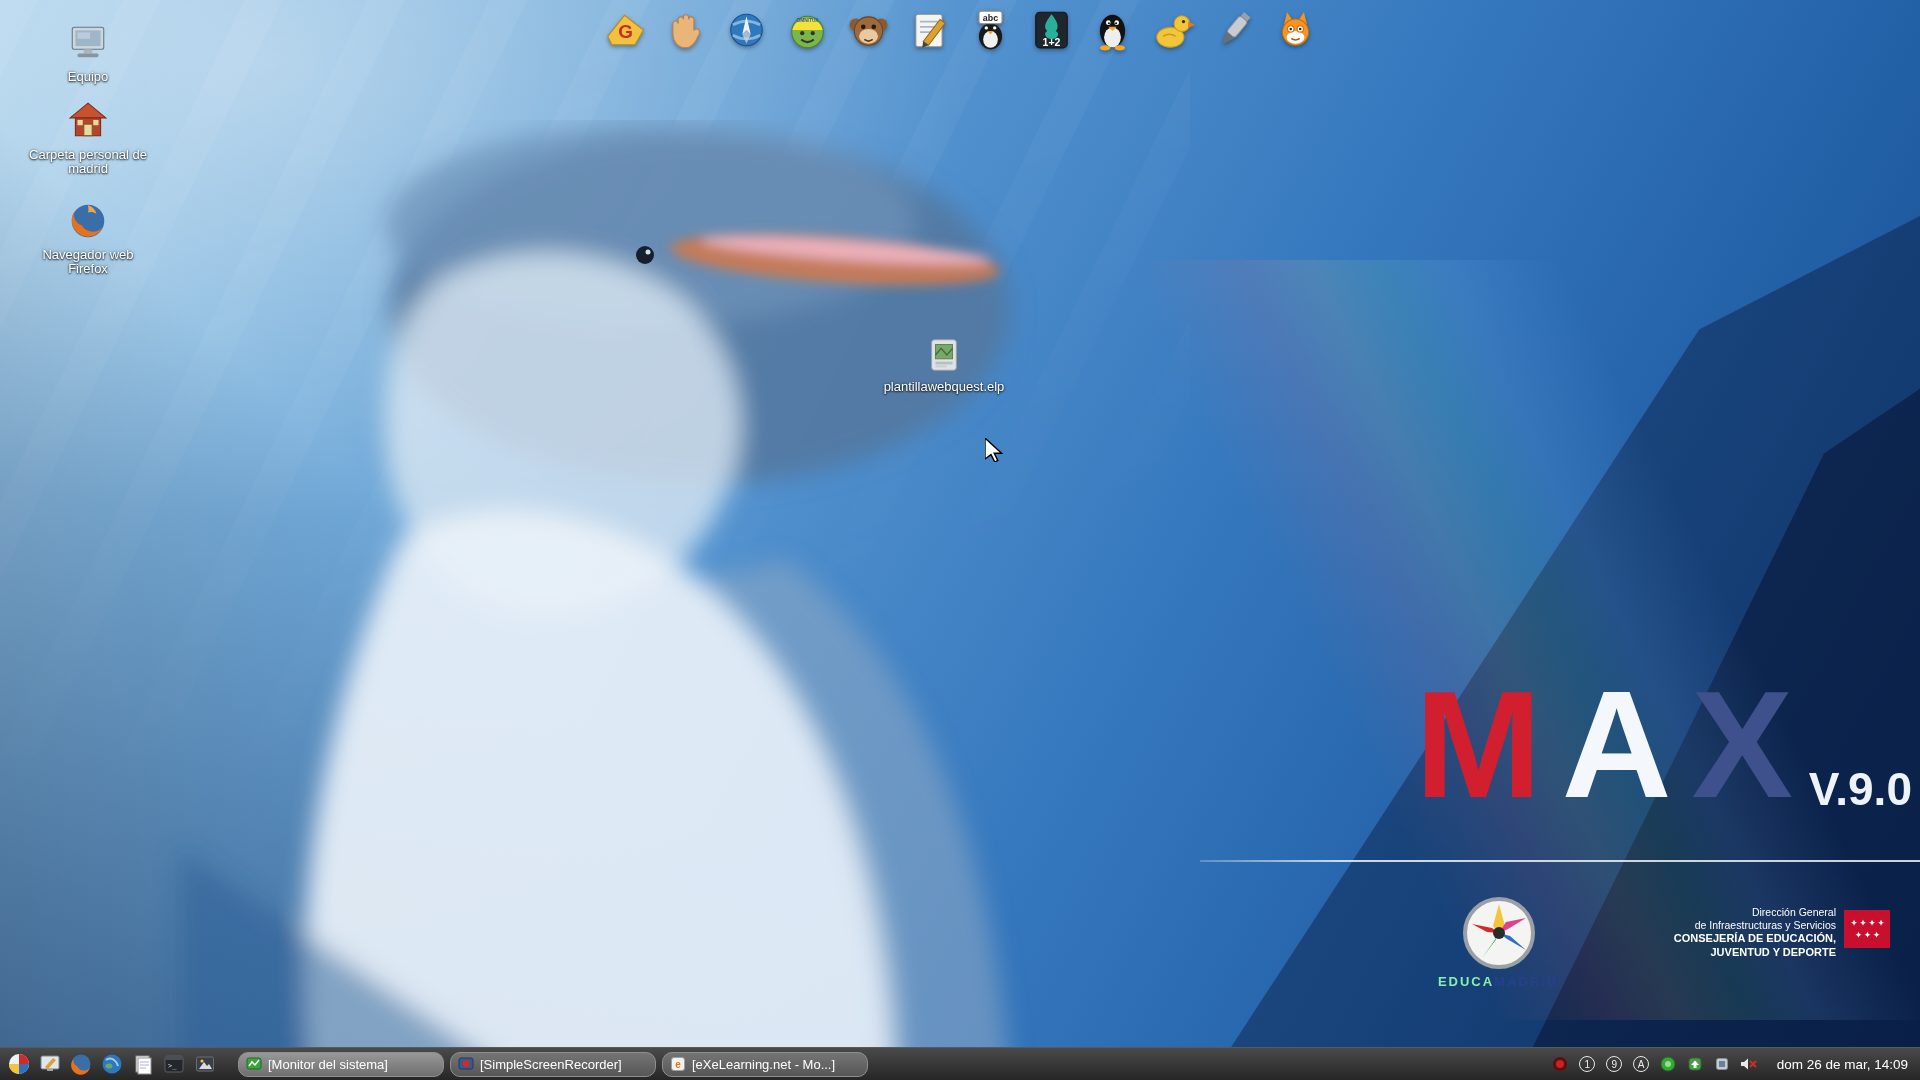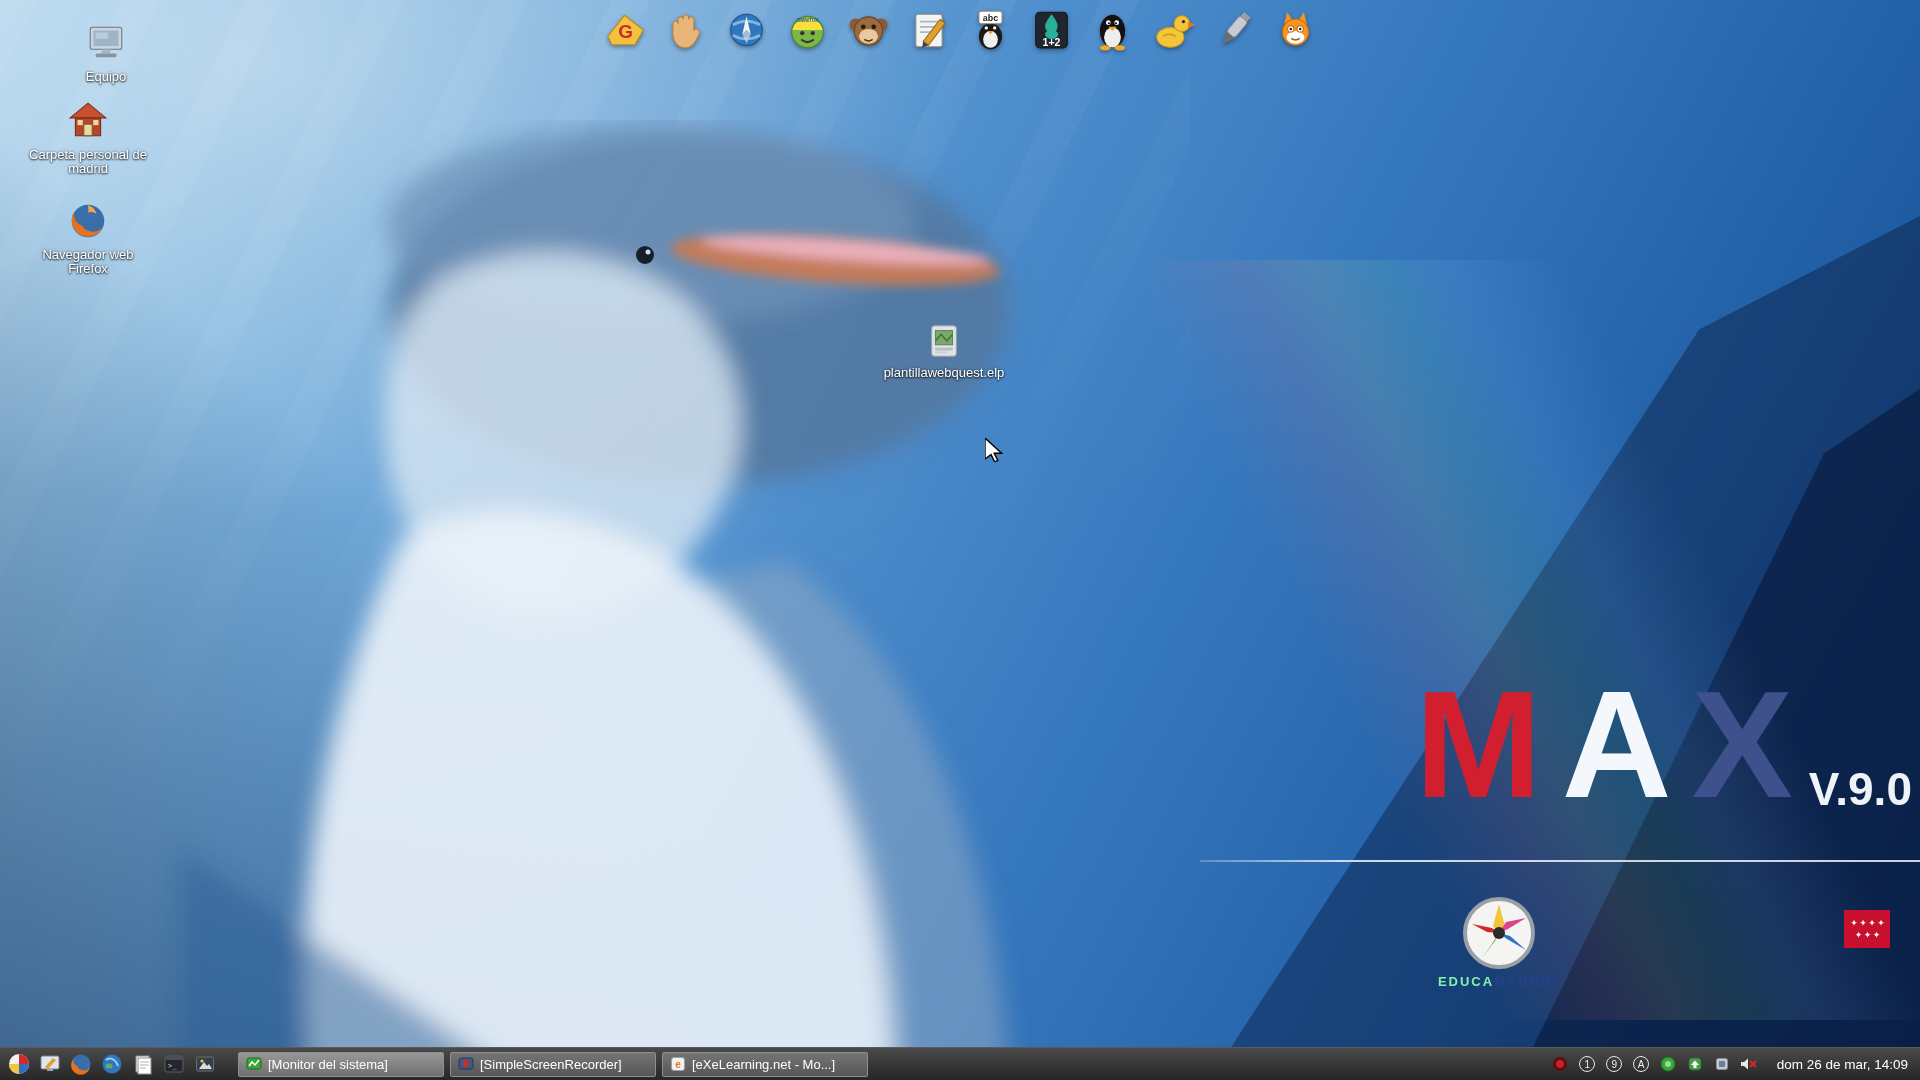--- a/index.html
+++ b/index.html
@@ -41,42 +41,42 @@
   .org-block .b { font-weight:bold; font-size:11px; }
   .madrid-flag { position:absolute; left:1844px; top:910px; }
   .region-title { position:absolute; left:1580px; top:950px; width:310px; text-align:right;
     color:#fff; font-size:25px; font-weight:bold; }
 
   
   .dicon { position:absolute; width:122px; text-align:center; cursor:default; }
   .dicon .ic { width:42px; height:42px; margin:0 auto; }
   .dicon .lbl { margin-top:2px; color:#fff; font-size:13px; line-height:1.1;
     text-shadow:0 1px 2px rgba(0,0,0,.85), 0 0 3px rgba(0,0,0,.6); }
-  .di-equipo { left:45px; top:22px; }
+  .di-equipo { left:27px; top:22px; }
   .di-home   { left:27px; top:100px; }
   .di-ffox   { left:27px; top:200px; }
-  .di-file   { left:883px; top:322px; }
+  .di-file   { left:883px; top:336px; }
 
   
   .dock { position:absolute; top:8px; left:50%; transform:translateX(-50%);
     display:flex; gap:17px; align-items:center; }
   .dock .dk { width:44px; height:44px; display:flex; align-items:center; justify-content:center;
     filter:drop-shadow(0 2px 2px rgba(0,0,0,.35));text-align:center; }
 
   
   .cursor { position:absolute; left:985px; top:438px; pointer-events:none; }
 
   
   .taskbar { position:absolute; left:0; bottom:0; width:1920px; height:33px;
     background:linear-gradient(#4a4a4a,#262626); border-top:1px solid #5a5a5a;
     display:flex; align-items:center; padding:0 6px; gap:6px; }
   .tb-left { display:flex; align-items:center; gap:6px; width:226px; }
   .tb-left .li { width:25px; height:25px; display:flex; align-items:center; justify-content:center; border-radius:3px; }
   .win-btn { width:206px; height:25px; display:flex; align-items:center; gap:6px; padding:0 7px;
-    border:1px solid #8f8f8f; border-radius:2px; background:linear-gradient(#757575,#565656);
+    border:1px solid #8f8f8f; border-radius:10px; background:linear-gradient(#757575,#565656);
     color:#fff; font-size:13px; white-space:nowrap; overflow:hidden; }
   .win-btn.active { background:linear-gradient(#989898,#6f6f6f); }
   .win-btn .wt { overflow:hidden; text-overflow:clip; }
   .tb-spacer { flex:1; }
   .tray { display:flex; align-items:center; gap:8px; }
   .tray .ti { width:19px; height:19px; display:flex; align-items:center; justify-content:center;
     color:#f0f0f0; font-size:11px; }
   .ti-circle { width:16px; height:16px; border:1.5px solid #e8e8e8; border-radius:50%;
     display:flex; align-items:center; justify-content:center; font-size:10px; color:#f0f0f0; }
   .clock { color:#fff; font-size:13.5px; margin:0 6px 0 10px; white-space:nowrap; }
@@ -137,20 +137,26 @@
     <polygon points="64,22 46,33 37,37 44,26" fill="#e0418c"></polygon>
     <polygon points="64,54 45,43 37,37 48,40" fill="#2f6fc1"></polygon>
     <polygon points="20,62 33,45 37,37 30,48" fill="#49a64a"></polygon>
     <polygon points="10,28 30,32 37,37 25,36" fill="#d12a2a"></polygon>
     <circle cx="37" cy="37" r="6" fill="#2b2b2b"></circle>
   </svg>
   <div class="educa-word">
     <span class="e1">EDUCA</span><span class="e2">MADRID</span>
   </div>
 
+  <div class="org-block">
+    <div>Dirección General</div>
+    <div>de Infraestructuras y Servicios</div>
+    <div class="b">CONSEJERÍA DE EDUCACIÓN,</div>
+    <div class="b">JUVENTUD Y DEPORTE</div>
+  </div>
 
   <svg class="madrid-flag" width="46" height="38" viewBox="0 0 46 38">
     <rect x="0" y="0" width="46" height="38" fill="#c8102e"></rect>
     <g fill="#ffffff" font-size="9" font-family="'DejaVu Sans', sans-serif" text-anchor="middle">
       <text x="10" y="16">✦</text>
         <text x="19" y="16">✦</text>
         <text x="28" y="16">✦</text>
         <text x="37" y="16">✦</text>
       <text x="14.5" y="28">✦</text>
         <text x="23.5" y="28">✦</text>

